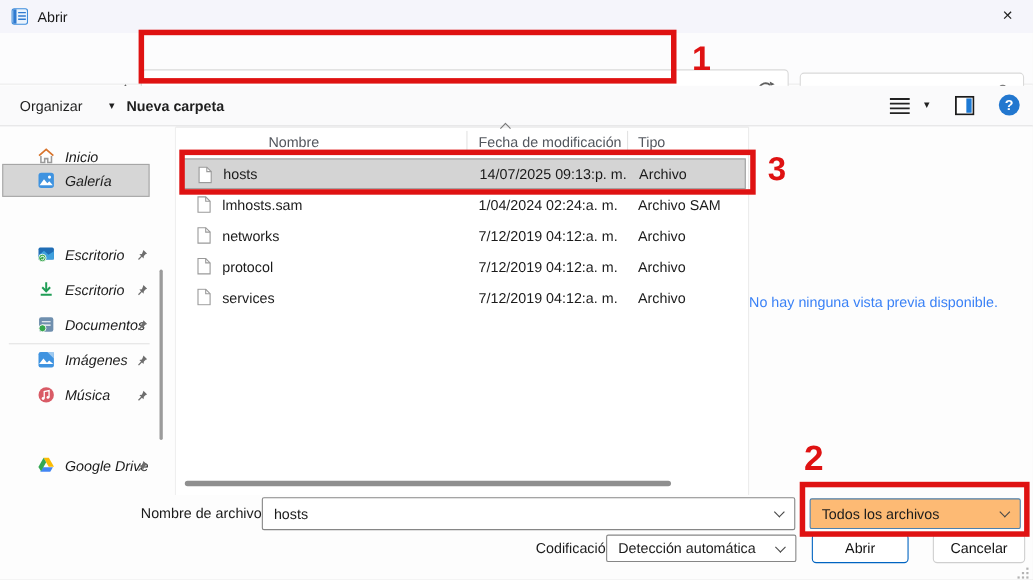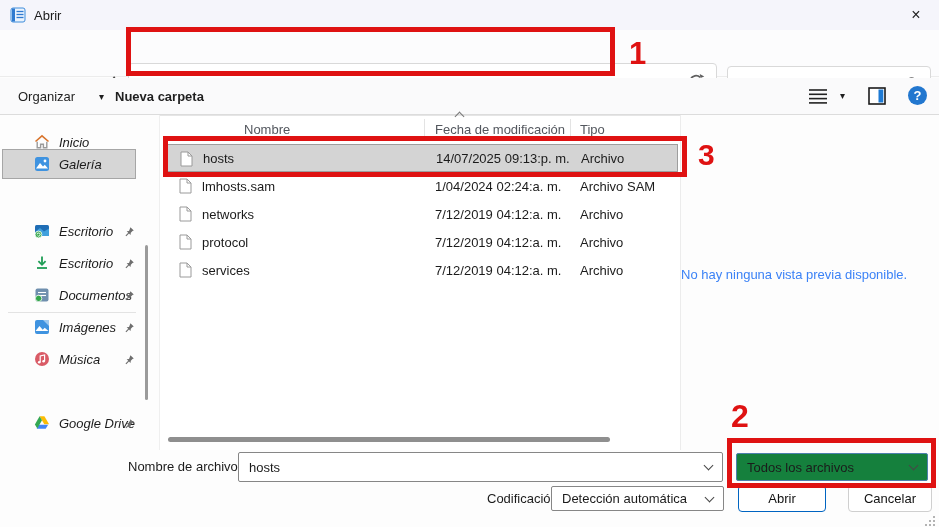--- a/index.html
+++ b/index.html
@@ -74,21 +74,21 @@
   
   .preview { position:absolute; left:680px; top:115px; width:259px; height:335px; background:#fdfdfd; border-left:1px solid #ececec; }
   .preview-msg { position:absolute; left:0; top:152px; width:259px; text-align:left; color:#3b82f6; }
 
   
   .footer { position:absolute; left:0; top:450px; width:939px; height:77px; background:#fdfdfd; }
   .fn-label { position:absolute; left:128px; top:9px; color:#1b1b1b; }
   .combo { position:absolute; background:#fff; border:1px solid #868686; border-radius:2px; display:flex; align-items:center; padding:0 10px; }
   .chev { width:7px; height:7px; border-right:1.4px solid #474747; border-bottom:1.4px solid #474747; transform:rotate(45deg); margin-left:auto; margin-top:-3px; }
   .fn-combo { left:238px; top:2px; width:485px; height:30px; }
-  .ft-combo { left:736px; top:3px; width:192px; height:28px; background:#15803d; border:1px solid #4d80ad; }
+  .ft-combo { left:736px; top:3px; width:192px; height:28px; background:#fdba74; border:1px solid #4d80ad; }
   .enc-label { position:absolute; left:487px; top:41px; color:#1b1b1b; }
   .enc-combo { left:551px; top:36px; width:173px; height:25px; }
   .btn { position:absolute; top:35px; height:27px; background:#fff; border-radius:4px; display:flex; align-items:center; justify-content:center; color:#121212; }
   .btn-open { left:738px; width:88px; border:1px solid #0064c1; }
   .btn-cancel { left:848px; width:84px; border:1px solid #cfcfcf; }
   .grip { position:absolute; left:925px; top:66px; width:10px; height:10px; }
   .grip i { position:absolute; width:2px; height:2px; background:#b3b3b3; }
 
   
   .anno-box { position:absolute; border:5px solid #df1212; pointer-events:none; }

